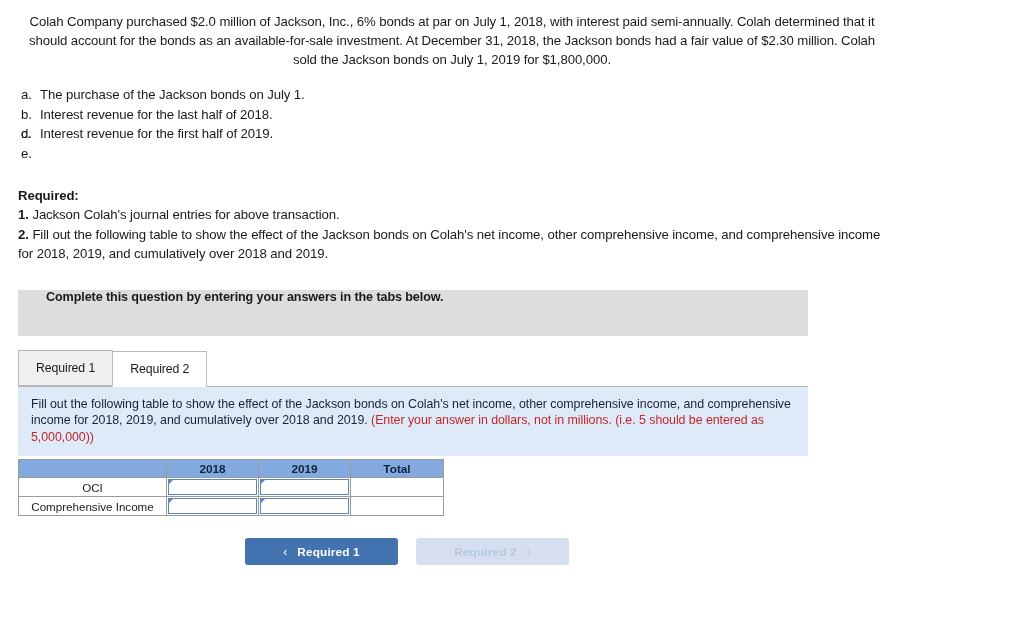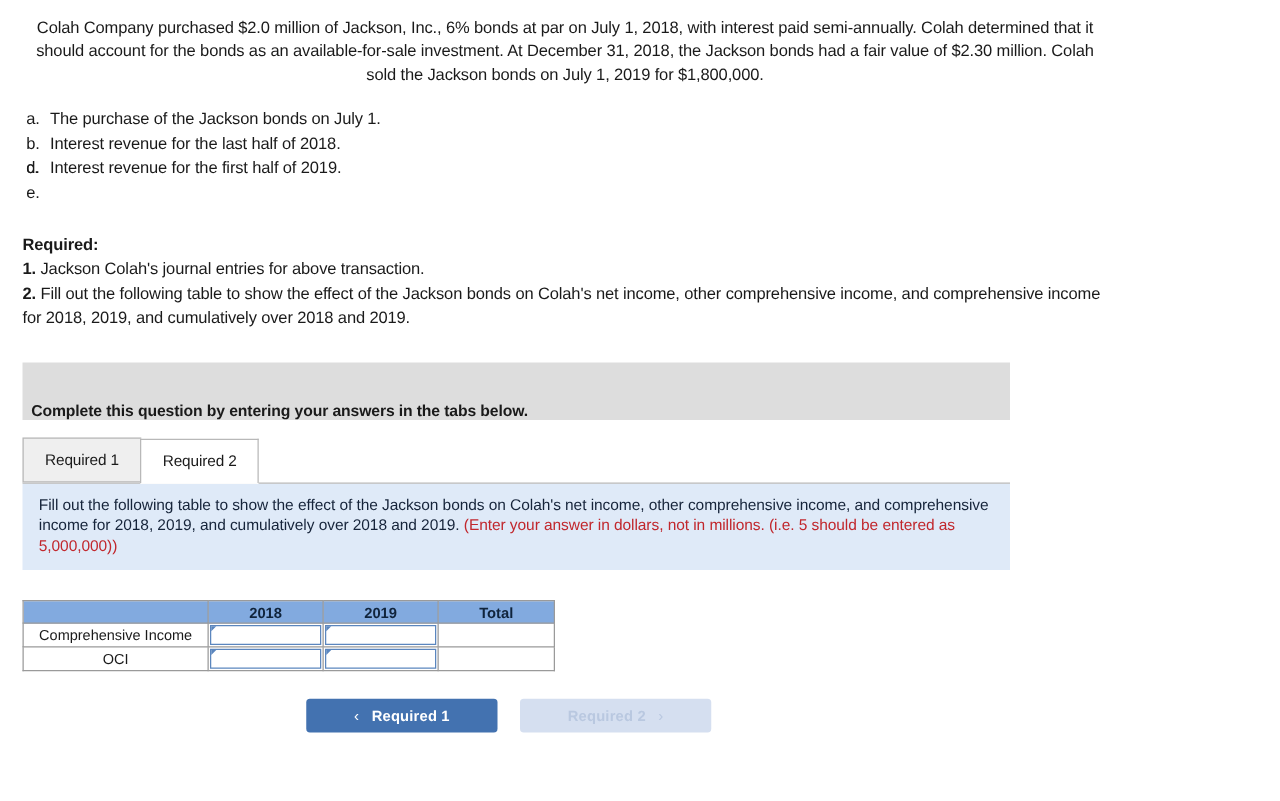--- a/index.html
+++ b/index.html
@@ -67,22 +67,22 @@
   .required-block .num { font-weight: bold; }
   .required-block p { margin: 0; }
 
   
   .complete-bar {
     margin-top: 26px;
     width: 790px;
     height: 46px;
     background: #dddddd;
     display: flex;
-    align-items: flex-end;
-    padding-left: 7px;
+    align-items: flex-start;
+    padding-left: 28px;
     box-sizing: border-box;
   }
   .complete-bar span {
     font-size: 12.6px;
     font-weight: bold;
     color: #1a1a1a;
     letter-spacing: -0.1px;
   }
 
   
@@ -128,21 +128,21 @@
     padding: 9px 14px 11px 13px;
     font-size: 12.4px;
     line-height: 16.5px;
     letter-spacing: -0.05px;
     color: #16243a;
   }
   .blue-panel .red { color: #c1272d; }
 
   
   .data-table {
-    margin-top: 24px;
+    margin-top: 3px;
     border-collapse: collapse;
     table-layout: fixed;
     width: 425px;
     font-size: 11.6px;
   }
   .data-table td, .data-table th {
     border: 1px solid #9a9a9a;
     padding: 0;
     height: 19px;
     box-sizing: border-box;
@@ -294,31 +294,31 @@
     <thead>
       <tr>
         <th></th>
         <th>2018</th>
         <th>2019</th>
         <th>Total</th>
       </tr>
     </thead>
     <tbody>
       <tr>
-        <td class="row-label">Comprehensive Income</td>
+        <td class="row-label">OCI</td>
         <td class="input-cell">
           <div class="input-box"></div>
         </td>
         <td class="input-cell">
           <div class="input-box"></div>
         </td>
         <td class="total-cell"></td>
       </tr>
       <tr>
-        <td class="row-label">OCI</td>
+        <td class="row-label">Comprehensive Income</td>
         <td class="input-cell">
           <div class="input-box"></div>
         </td>
         <td class="input-cell">
           <div class="input-box"></div>
         </td>
         <td class="total-cell"></td>
       </tr>
     </tbody>
   </table>

